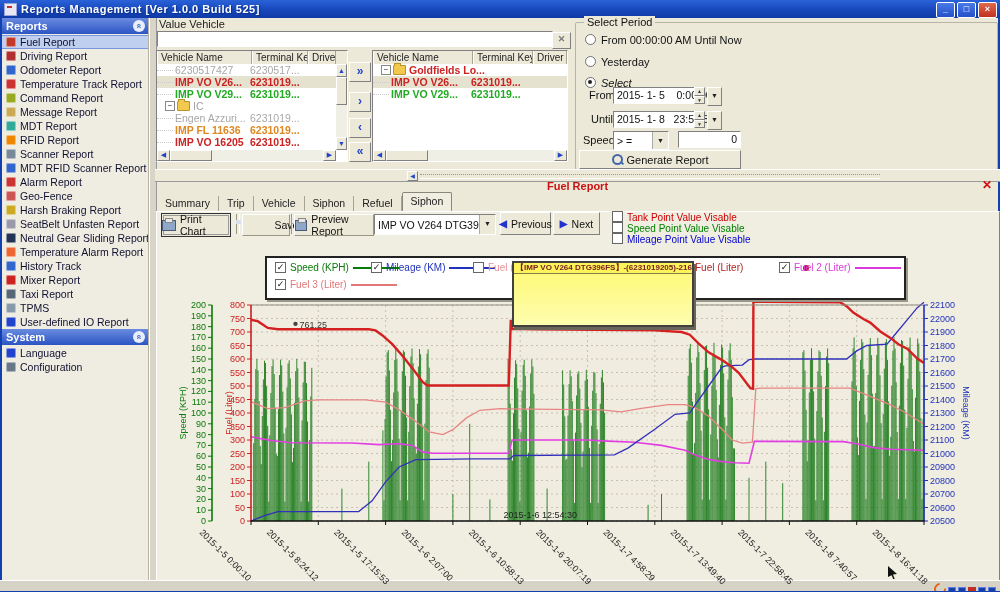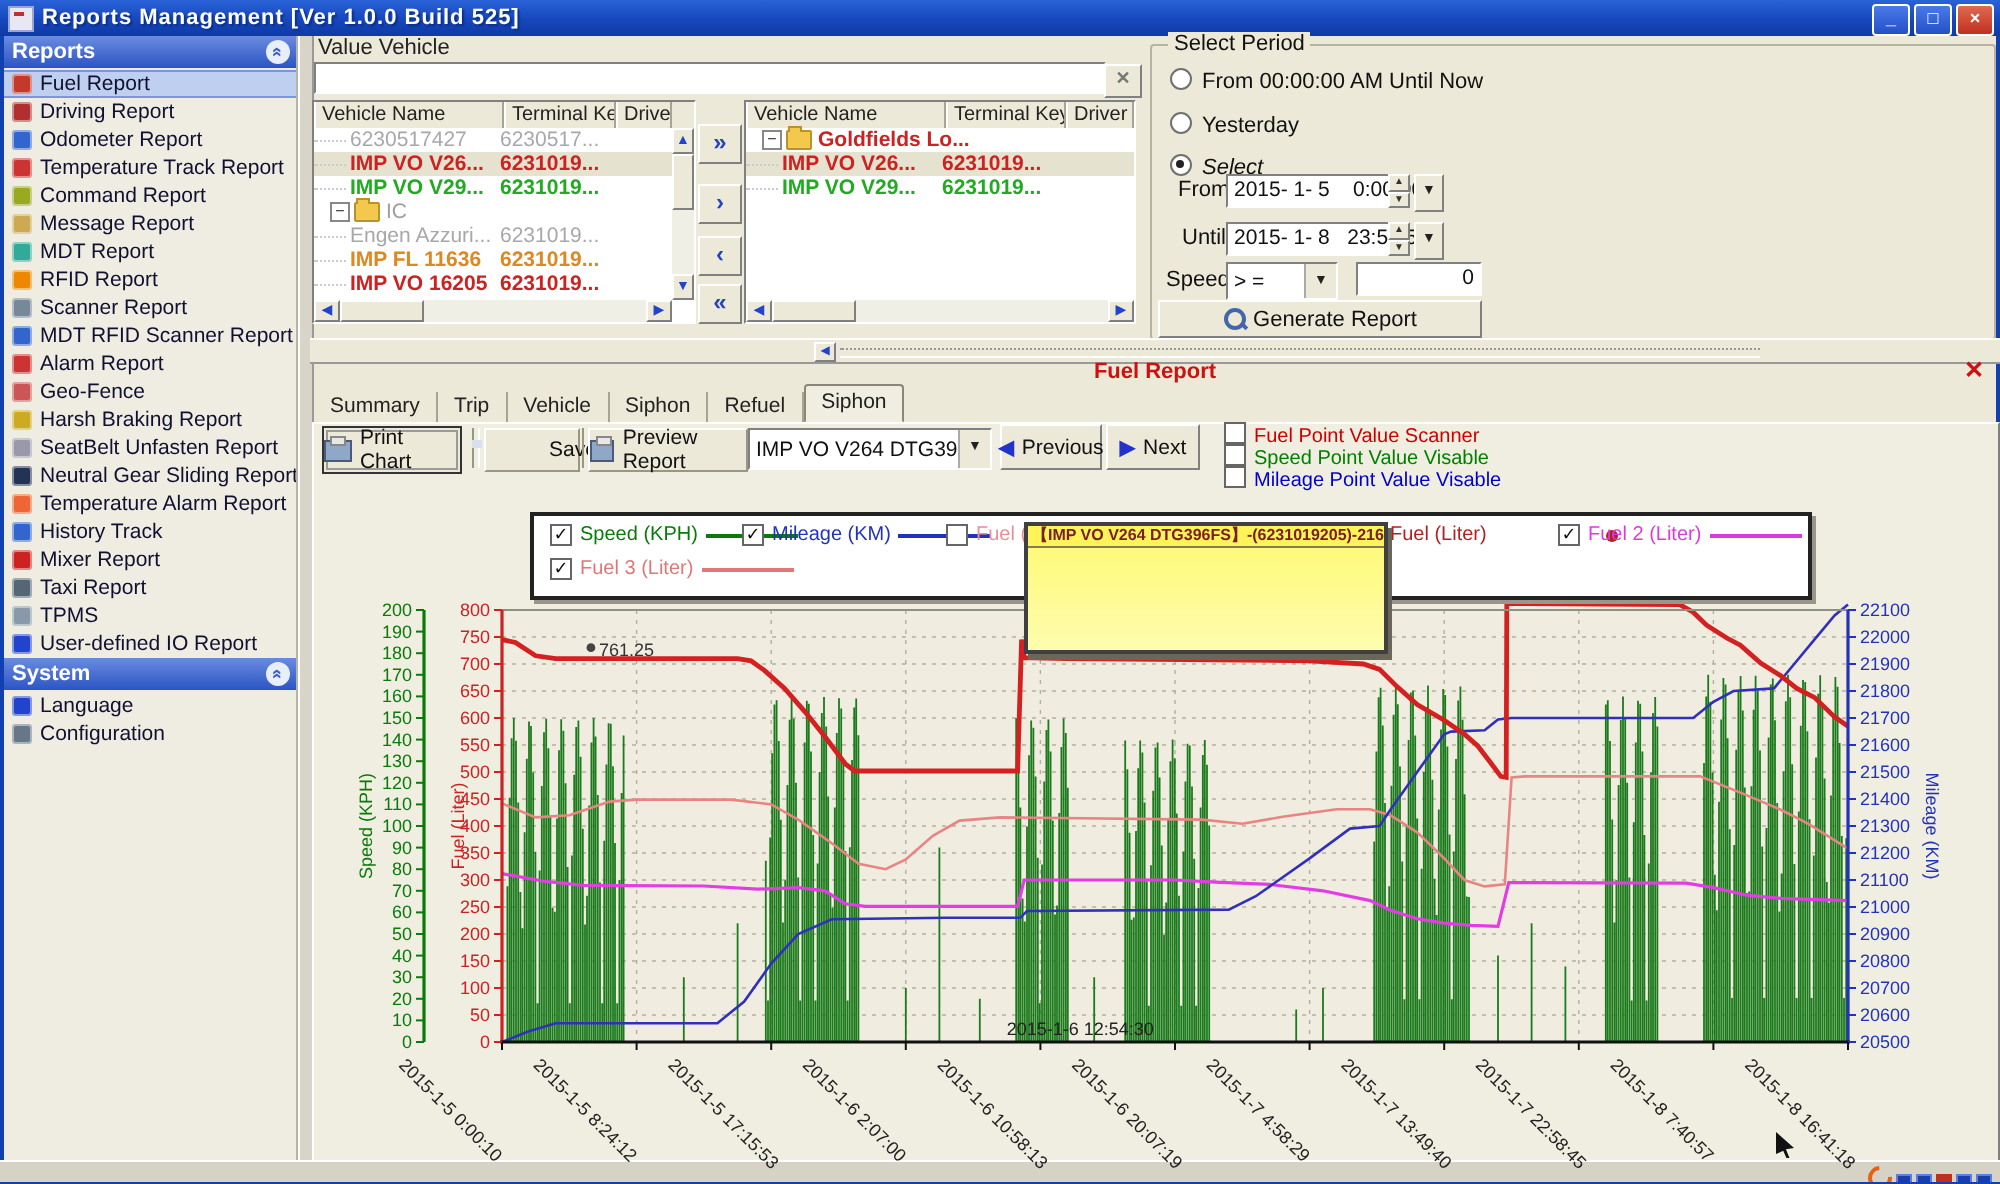--- a/index.html
+++ b/index.html
@@ -398,21 +398,21 @@
   </div>
   <div class="tbtn raised" style="left:500px;top:212px;width:49px;height:21px;">
     <span class="arrow-blue">◀</span>
     <span>Previous</span>
   </div>
   <div class="tbtn raised" style="left:553px;top:212px;width:45px;height:21px;">
     <span class="arrow-blue">▶</span>
     <span>Next</span>
   </div>
   <div id="cbxStack">
-      <div class="cbx-row" style="left: 612px; top: 211px;"><span class="check"></span><span style="color: rgb(204, 0, 0); margin-left: 4px;">Fuel Point Value Scanner</span></div>
+      <div class="cbx-row" style="left: 612px; top: 211px;"><span class="check"></span><span style="color: rgb(204, 0, 0); margin-left: 4px;">Tank Point Value Visable</span></div>
       <div class="cbx-row" style="left: 612px; top: 222px;"><span class="check"></span><span style="color: rgb(0, 128, 0); margin-left: 4px;">Speed Point Value Visable</span></div>
       <div class="cbx-row" style="left: 612px; top: 233px;"><span class="check"></span><span style="color: rgb(0, 0, 204); margin-left: 4px;">Mileage Point Value Visable</span></div>
     </div>
 
   <div id="legend">
       <div class="lg-item" style="left: 8px; top: 4px;">
         <span class="check">✓</span>
         <span style="color: rgb(10, 122, 10);">Speed (KPH)</span>
         <span class="lg-line" style="border-top-color: rgb(10, 122, 10);"></span>
       </div>

